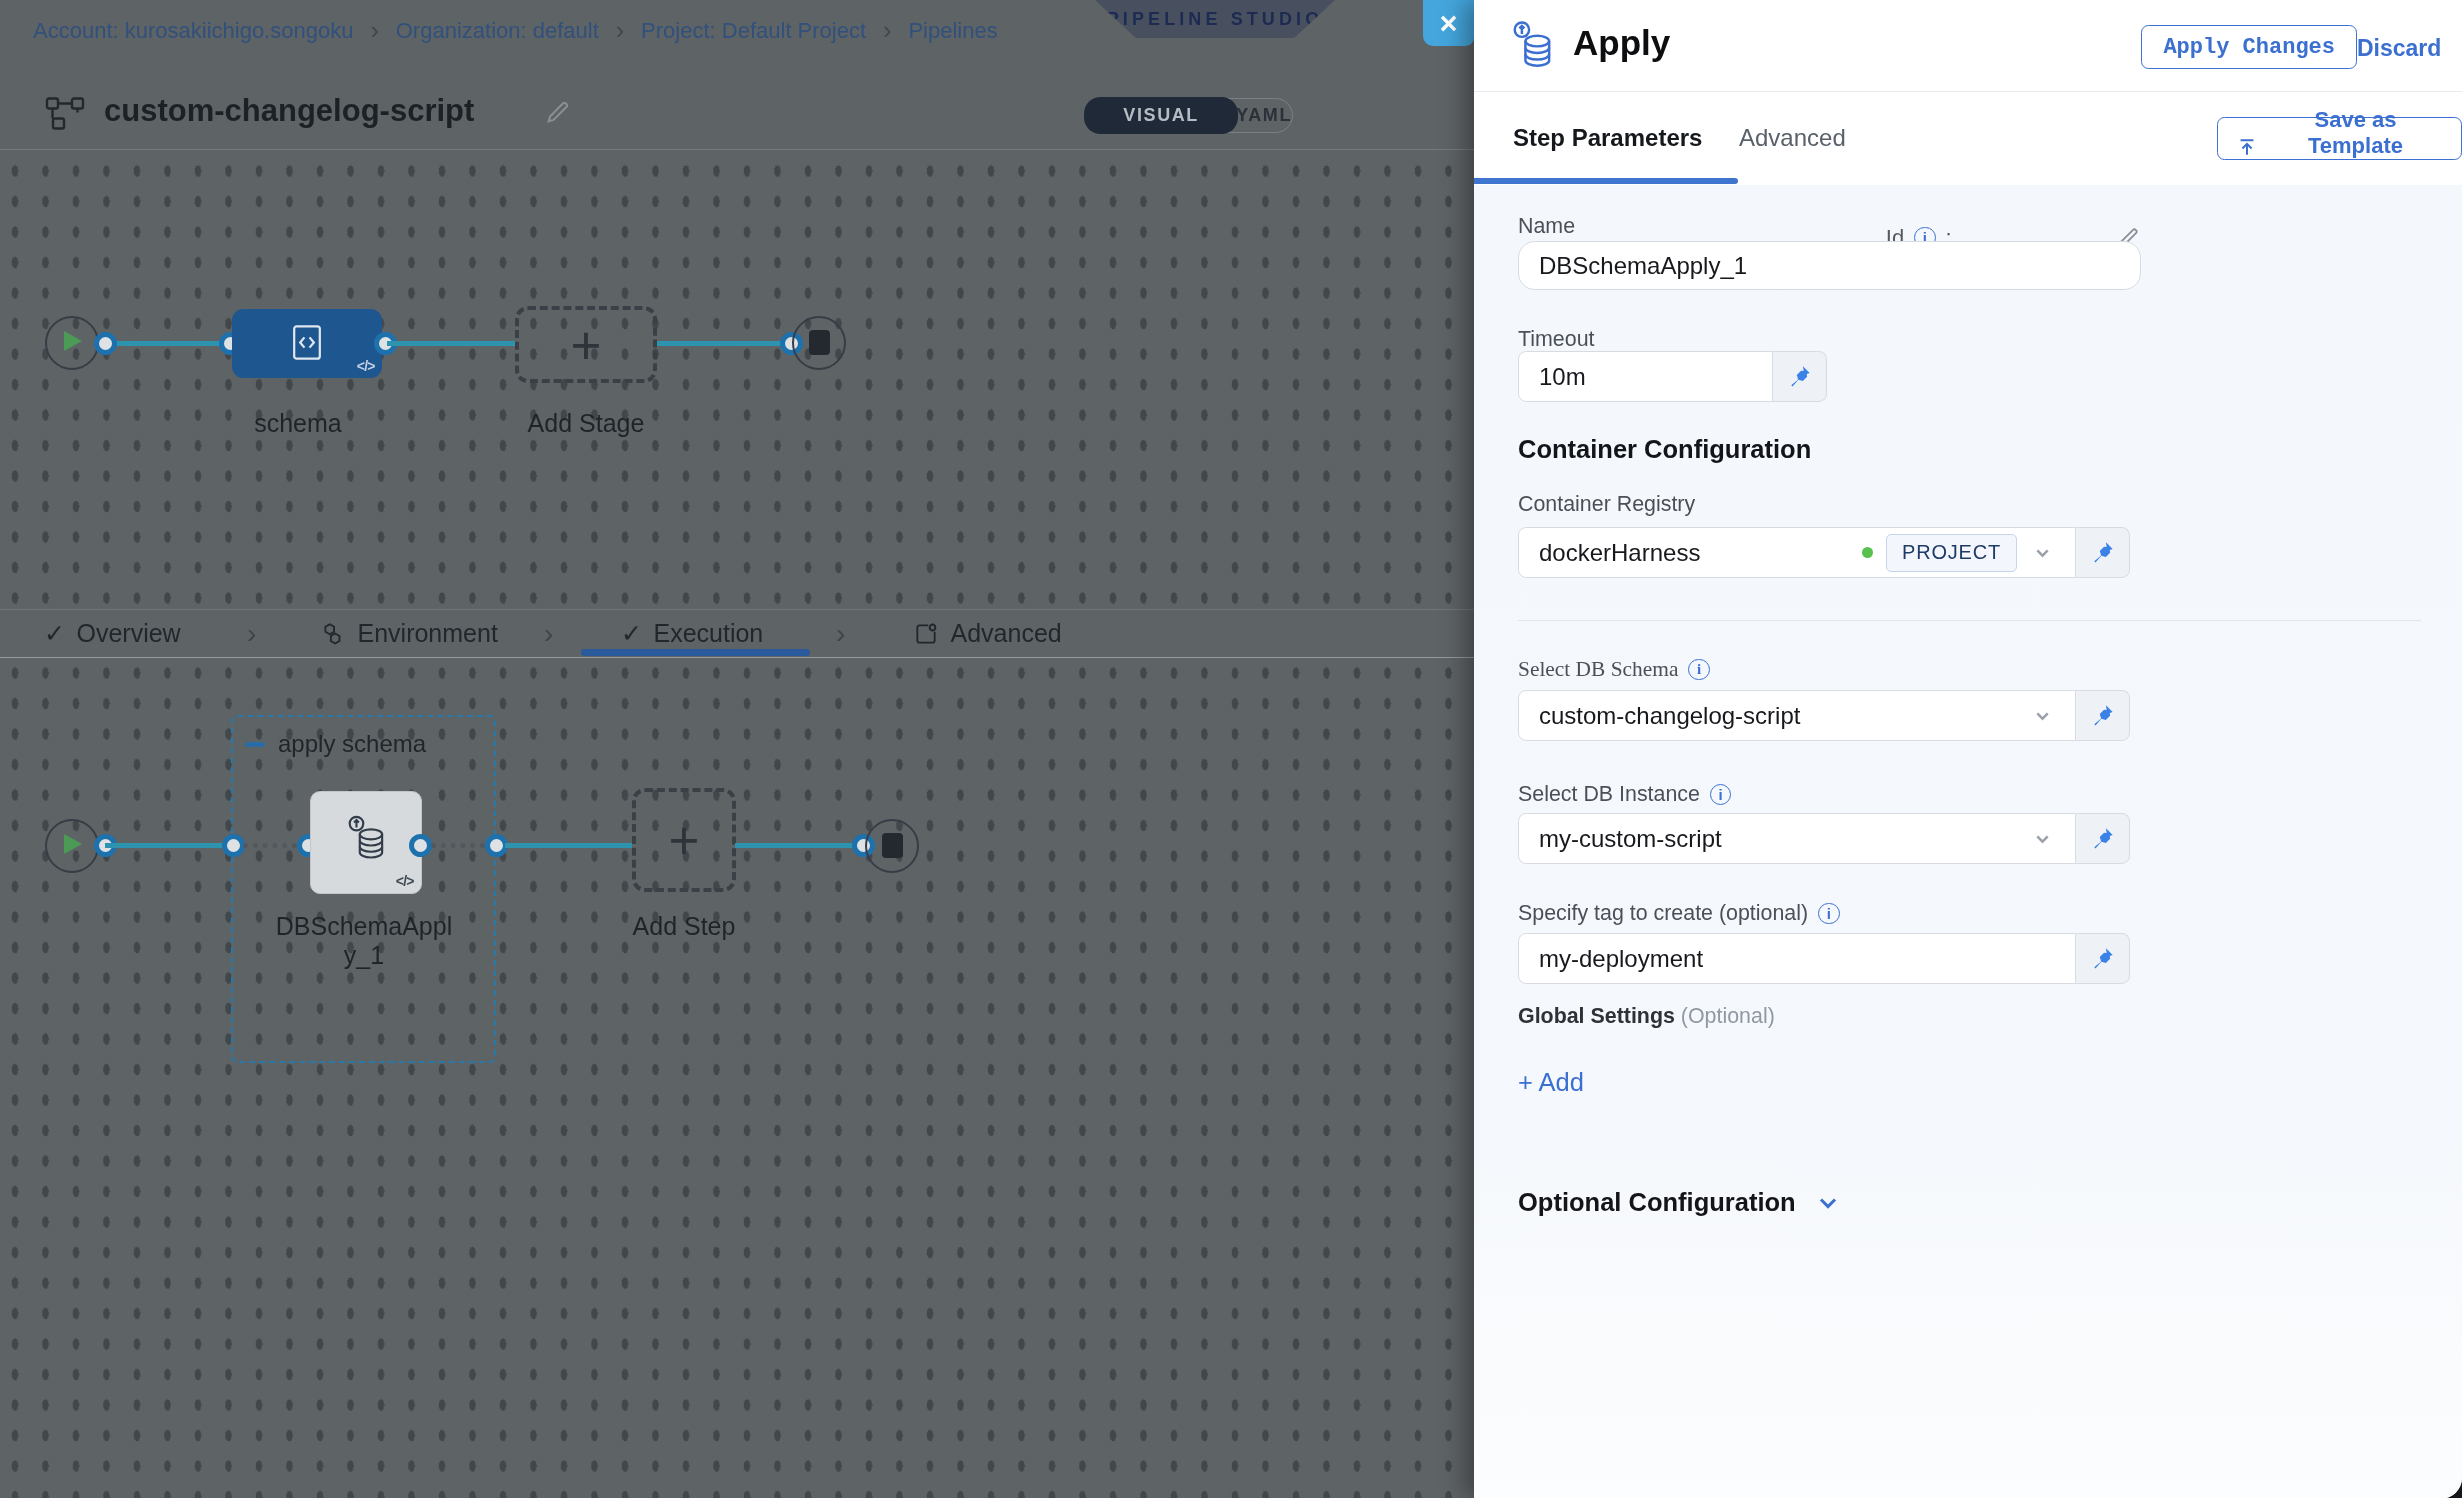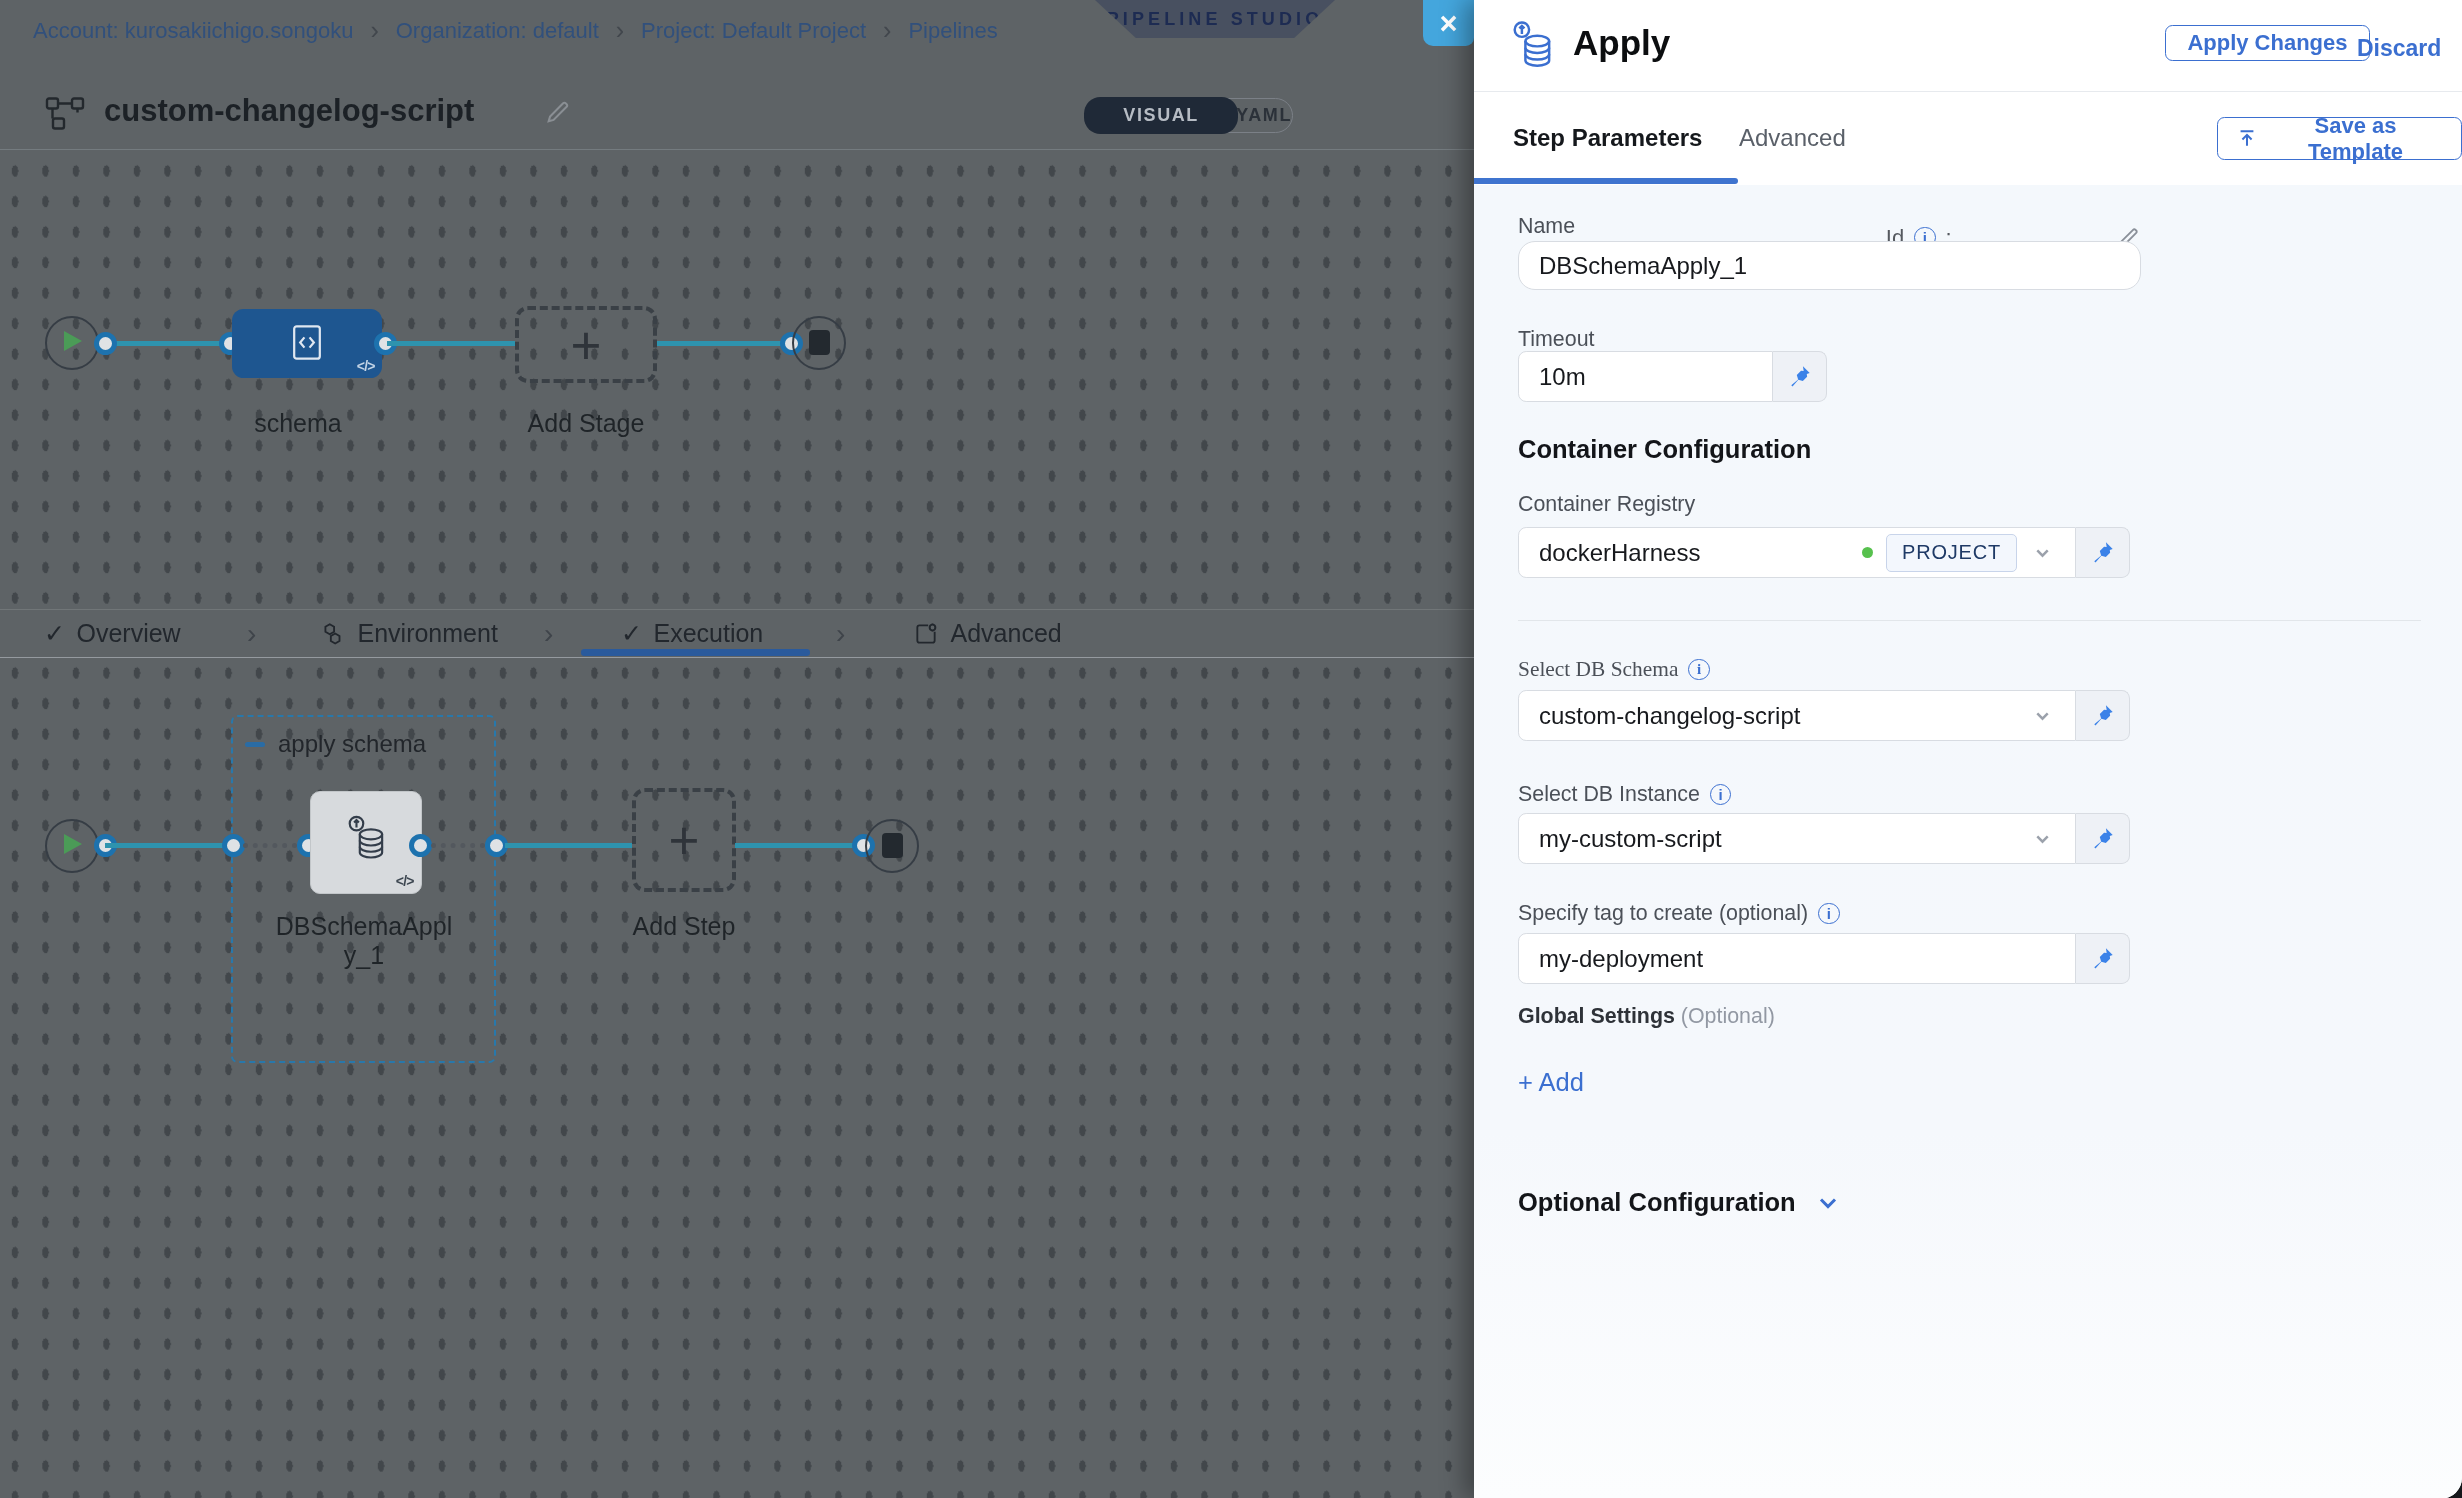--- a/index.html
+++ b/index.html
@@ -62,29 +62,29 @@
 
   
   .close-btn{position:absolute;left:1423px;top:0;width:51px;height:46px;background:#44a6dd;border:none;border-radius:0 0 8.2px 10px;color:#fff;font-size:31px;font-weight:bold;cursor:pointer;line-height:43px;text-align:center;padding:0;}
 
   
   .panel{position:absolute;left:1474px;top:0;width:988px;height:1499px;background:#fff;border-bottom-right-radius:21.4px;overflow:hidden;box-shadow:-8.2px 0 25px rgba(0,0,0,.35);}
   .panel-header{position:absolute;left:0;top:0;width:100%;height:92px;border-bottom:0.8px solid #e7eaee;box-sizing:border-box;}
   .panel-header .hicon{position:absolute;left:35px;top:20px;color:#3b6fd0;}
   .panel-title{position:absolute;left:99px;top:23px;font-size:35px;font-weight:800;color:#0c0e10;}
   .btn-outline{display:flex;align-items:center;gap:10px;border:1.6px solid #3b6fd0;border-radius:7.4px;background:#fff;color:#3b6fd0;font-weight:bold;font-size:22px;cursor:pointer;font-family:inherit;}
-  .apply-btn{position:absolute;left:691px;top:25px;height:36px;padding:0 21.4px;}
+  .apply-btn{position:absolute;left:667px;top:25px;height:44px;padding:0 21.4px;font-family:Liberation Mono, monospace;}
   .discard-link{position:absolute;left:883px;top:35px;font-size:23px;font-weight:bold;color:#3b6fd0;cursor:pointer;}
 
   .panel-tabs{position:absolute;left:0;top:92px;width:100%;height:93px;background:#fff;}
   .ptab{position:absolute;top:0;height:91px;display:flex;align-items:center;font-size:24px;cursor:pointer;}
   .ptab.active{left:39px;font-weight:800;color:#15181c;}
   .ptab.inactive{left:265px;color:#5a6069;}
   .ptab-underline{position:absolute;left:0;top:86px;width:264px;height:5.8px;background:#3f74cf;border-radius:0 3.3px 3.3px 0;}
-  .save-tpl-btn{position:absolute;left:743px;top:25px;height:43px;padding:0 18px;}
+  .save-tpl-btn{position:absolute;left:743px;top:25px;height:43px;padding:0 18px;align-items:flex-end;}
 
   .panel-content{position:absolute;left:0;top:185px;width:100%;height:1314px;background:linear-gradient(180deg,#f4f8fc 0%,#f5f8fc 72%,#fcfdfe 100%);}
 
   .flabel{position:absolute;left:44px;font-size:21.4px;color:#4b5058;}
   .flabel b{color:#2e3238;font-weight:bold;}
   .opt{color:#9298a3;font-weight:normal;}
   .heading{position:absolute;left:44px;font-size:25.5px;font-weight:800;color:#131519;}
   .finput{position:absolute;left:44px;width:623px;height:49px;background:#fff;border:0.8px solid #d8dce2;border-radius:17px;box-sizing:border-box;display:flex;align-items:center;padding:0 20px;font-size:24px;color:#17191d;cursor:text;}
   .fgroup{position:absolute;left:44px;display:flex;align-items:stretch;height:51px;}
   .fgroup .val{background:#fff;border:0.8px solid #d8dce2;border-radius:8.2px 0 0 8.2px;display:flex;align-items:center;padding:0 20px;font-size:24px;color:#17191d;box-sizing:border-box;cursor:pointer;}

